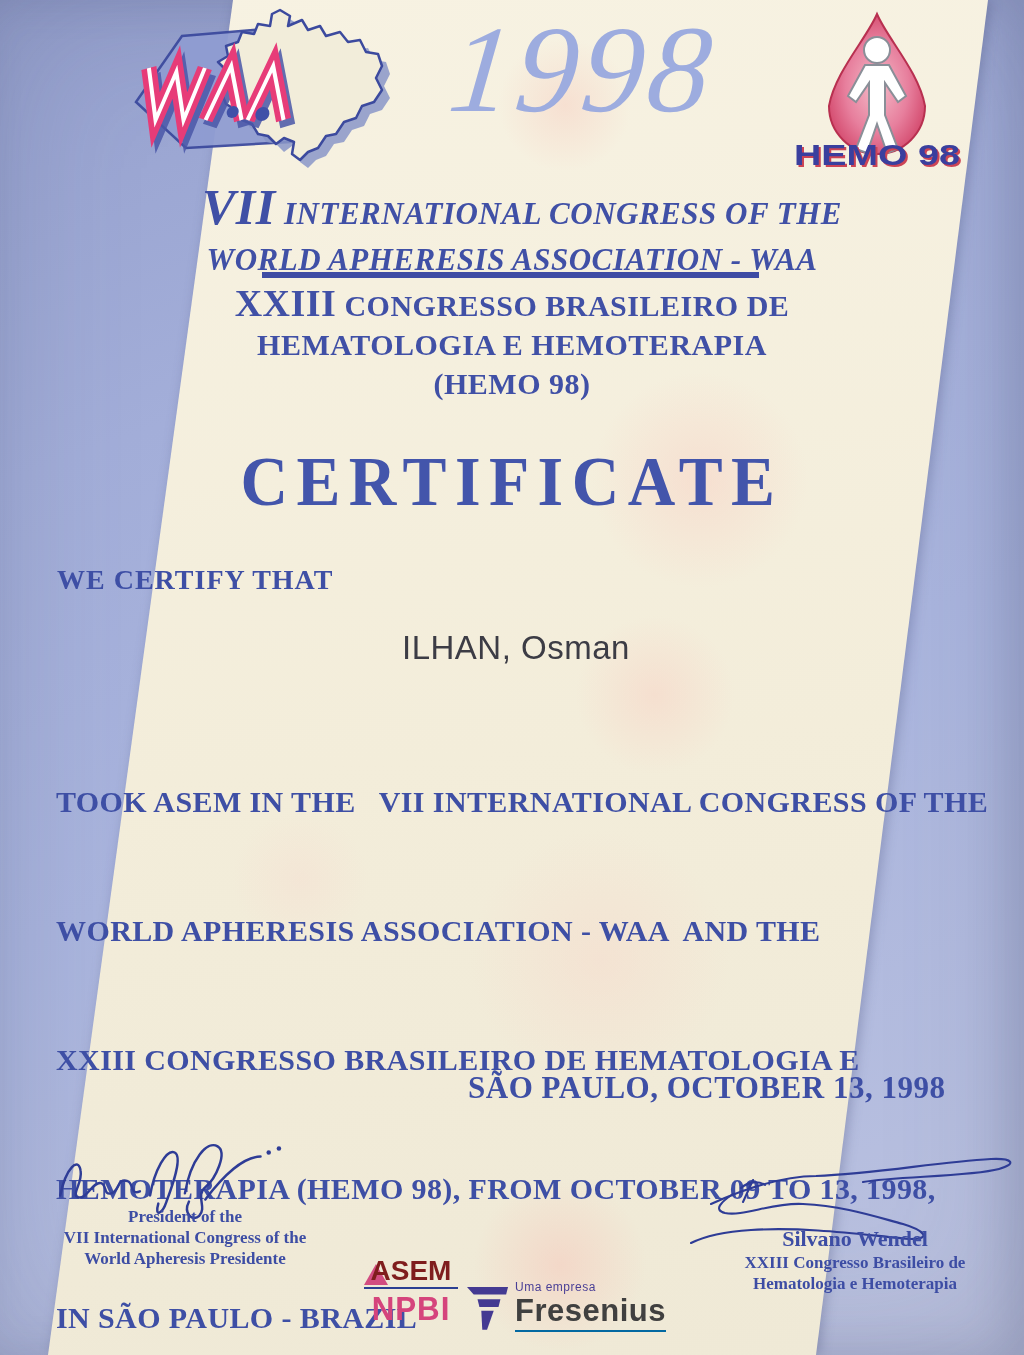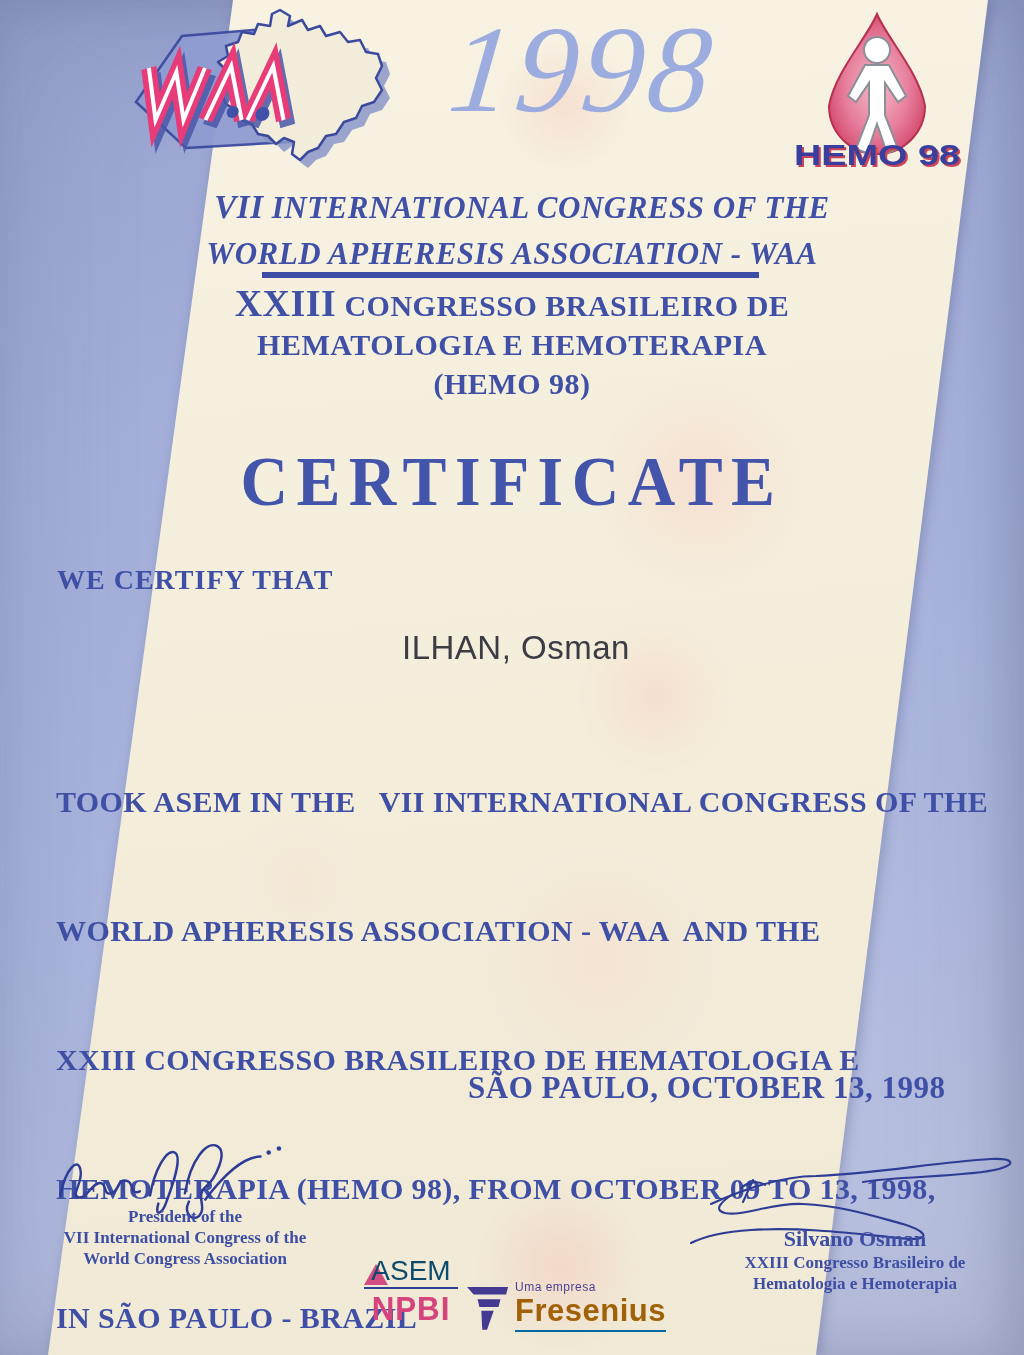--- a/index.html
+++ b/index.html
@@ -22,52 +22,52 @@
         radial-gradient(circle 180px at 600px 960px, rgba(247,212,200,.38), rgba(247,212,200,0) 72%),
         radial-gradient(circle 120px at 560px 1265px,rgba(246,198,186,.50), rgba(246,198,186,0) 72%),
         radial-gradient(circle 95px  at 300px 880px, rgba(247,215,205,.30), rgba(247,215,205,0) 72%),
         linear-gradient(175deg,#f7f2e2 0%,#f3edda 55%,#efe9d6 100%);}
   
   .year{left:395px;top:2px;width:375px;text-align:center;
         font-style:italic;font-size:124px;line-height:1.1;color:#9dacdf;
         transform:skewX(-6deg);letter-spacing:4px;}
   .hdr-en{left:0;top:184px;width:1024px;text-align:center;color:#4050a6;
         font-style:italic;font-weight:700;font-size:31px;line-height:46px;letter-spacing:.5px;}
-  .hdr-en .numeral{font-size:33px;margin-left:20px;}
+  .hdr-en .numeral{font-size:50px;margin-left:20px;}
   .rule{left:262px;top:272px;width:497px;height:6px;background:#3e4ca4;}
   .hdr-br{left:0;top:284px;width:1024px;text-align:center;color:#4050a6;
         font-weight:700;font-size:30px;line-height:39px;letter-spacing:.5px;}
   .hdr-br .numeral{font-size:38px;margin-top:32px;}
   .certificate{left:0;top:442px;width:1024px;text-align:center;color:#4355ab;
         font-weight:700;font-size:70px;letter-spacing:9px;transform:scaleX(.94);}
   .certify{left:57px;top:564px;font-weight:700;font-size:28px;color:#3e4fa5;letter-spacing:1px;}
   .name{left:402px;top:629px;font-family:"Liberation Sans",sans-serif;
         font-size:33px;color:#3c3c45;letter-spacing:.5px;}
   .body{left:56px;top:694px;width:940px;font-weight:700;font-size:30px;
         line-height:43px;color:#3e4fa5;letter-spacing:.4px;white-space:pre-wrap;}
   .dateline{left:468px;top:1070px;font-weight:700;font-size:31px;color:#3e4fa5;letter-spacing:.5px;}
   .sig-text{text-align:center;color:#3d4da4;font-weight:700;}
   .sig-text .sig-name{font-size:21px;line-height:26px;}
   .sig-text .sig-role{font-size:17px;line-height:21px;}
   .sig-left-text{left:25px;top:1206px;width:320px;}
   .sig-right-text{left:695px;top:1226px;width:320px;}
   
   .asem{left:362px;top:1256px;width:98px;text-align:center;font-family:"Liberation Sans",sans-serif;}
-  .asem-top{position:relative;font-weight:400;font-size:28px;color:#0c4a6e;line-height:30px;}
+  .asem-top{position:relative;font-weight:700;font-size:28px;color:#7f1d1d;line-height:30px;}
   .asem-tri{position:absolute;left:2px;top:8px;width:0;height:0;
         border-left:12px solid transparent;border-right:12px solid transparent;
         border-bottom:21px solid #cf3f7a;opacity:.92;}
   .asem-div{height:2px;background:#2b3f92;margin:1px 2px 2px 2px;}
   .npbi{font-weight:900;font-size:33px;color:#d5447c;letter-spacing:1px;line-height:36px;
         transform:scaleX(.95);}
   .fresenius{left:467px;top:1281px;display:flex;align-items:flex-start;
         font-family:"Liberation Sans",sans-serif;}
   .fres-txt{margin-left:6px;border-bottom:2px solid #0369a1;padding-bottom:3px;}
   .fres-tag{font-size:12px;color:#4a3f96;line-height:13px;letter-spacing:.5px;}
-  .fres-name{font-size:31px;font-weight:700;color:#a16207;line-height:33px;letter-spacing:.5px;}
+  .fres-name{font-size:31px;font-weight:700;color:#404040;line-height:33px;letter-spacing:.5px;}
 </style>
 </head>
 <body>
 
 <div class="abs bg"></div>
 <div class="abs panel-wrap">
   <div class="panel"></div>
 </div>
 
 <svg class="abs" style="left:128px;top:2px" width="288" height="178" viewBox="0 0 288 178">
@@ -149,32 +149,32 @@
     <path d="M96,64 C100,40 112,18 120,22 C128,26 118,54 112,70 C108,82 100,86 104,72"></path>
     <path d="M130,62 C136,28 152,10 162,16 C172,22 160,48 150,56 C140,64 152,76 144,84 C138,90 128,82 134,70"></path>
     <path d="M150,68 C168,44 188,26 204,26"></path>
   </g>
   <circle cx="212" cy="22" r="2.2" fill="#2e3c96"></circle>
   <circle cx="222" cy="18" r="2.2" fill="#2e3c96"></circle>
 </svg>
 <div class="abs sig-text sig-left-text">
   <div class="sig-role">President of the</div>
   <div class="sig-role">VII International Congress of the</div>
-  <div class="sig-role">World Congress Association</div>
+  <div class="sig-role">World Apheresis Presidente</div>
 </div>
 
 <svg class="abs" style="left:690px;top:1146px" width="332" height="100" viewBox="0 0 330 100">
   <g fill="none" stroke="#2e3c96" stroke-width="2.1" stroke-linecap="round">
     <path d="M20,58 C60,40 95,30 125,30 C185,28 245,16 300,13 C322,12 326,18 308,23 C278,31 205,30 172,36"></path>
     <path d="M62,34 L52,56 M50,42 C58,35 68,35 74,39"></path>
     <path d="M42,48 C30,56 22,64 34,67 C52,71 82,56 112,58 C152,60 182,70 212,78 C232,84 242,93 220,93 C188,91 120,80 60,84 C30,86 10,92 0,97"></path>
   </g>
 </svg>
 <div class="abs sig-text sig-right-text">
-  <div class="sig-name" style="font-size:22px">Silvano Osman</div>
+  <div class="sig-name" style="font-size:22px">Silvano Wendel</div>
   <div class="sig-role">XXIII Congresso Brasileiro de</div>
   <div class="sig-role">Hematologia e Hemoterapia</div>
 </div>
 
 <div class="abs asem">
   <div class="asem-top">
     <span class="asem-tri"></span>
     <span style="position:relative">ASEM</span>
   </div>
   <div class="asem-div"></div>

